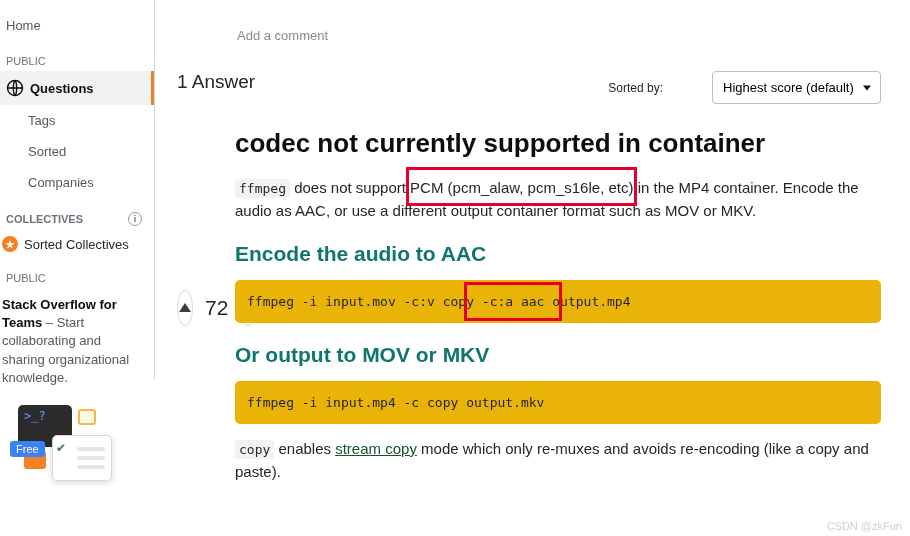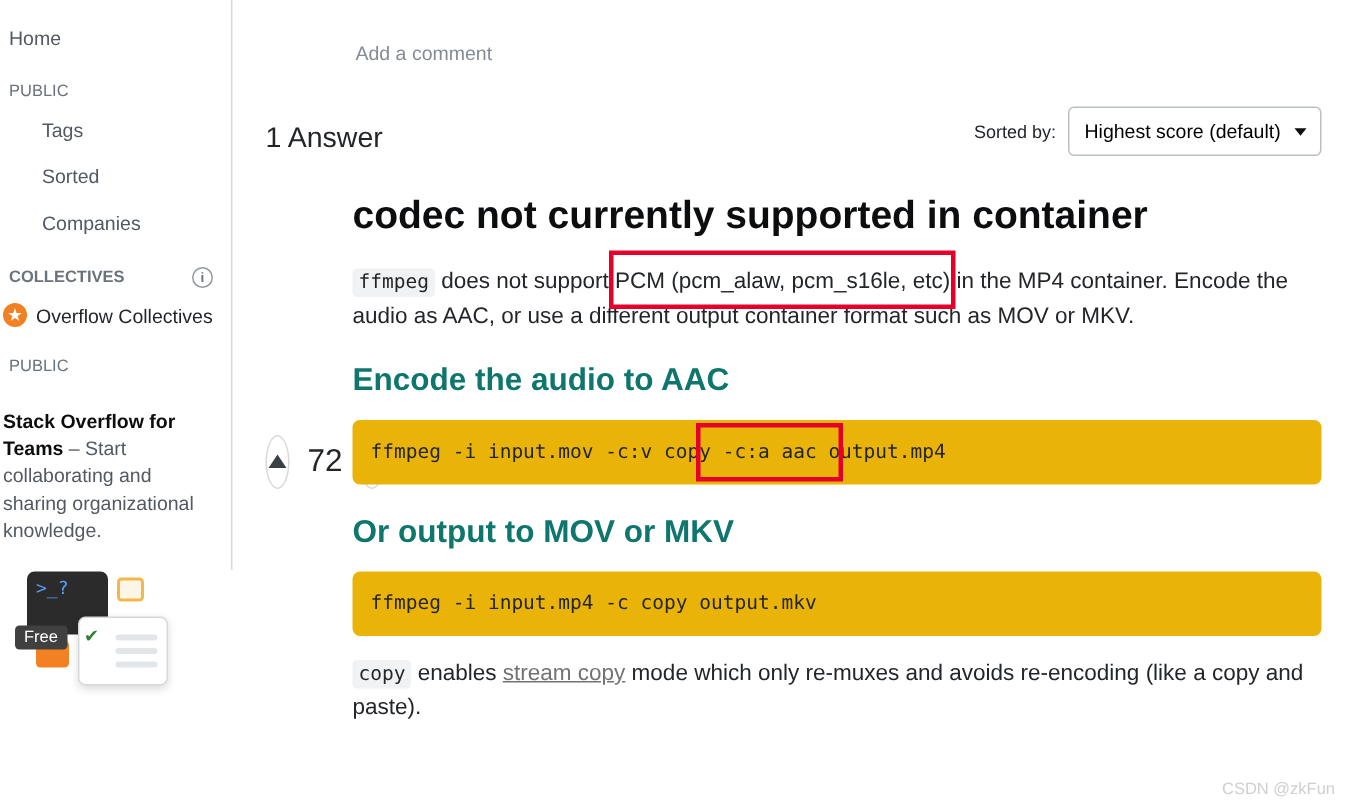--- a/index.html
+++ b/index.html
@@ -5,76 +5,85 @@
 * { box-sizing: border-box; margin: 0; padding: 0; }
 body { font-family: -apple-system, BlinkMacSystemFont, "Segoe UI", Arial, sans-serif; font-size: 13px; color: #232629; background: #fff; width: 910px; height: 536px; overflow: hidden; position: relative; }
 .sidebar { position: absolute; left: 0; top: 0; width: 155px; height: 380px; border-right: 1px solid #d6d9dc; padding-top: 10px; }
 .nav-item { display: flex; align-items: center; padding: 8px 8px 8px 6px; font-size: 13px; color: #525960; cursor: pointer; }
 .nav-item.active { background: #f1f2f3; border-right: 3px solid #f48024; font-weight: 700; color: #0c0d0e; }
 .nav-item.sub { padding-left: 28px; }
 .nav-section { font-size: 11px; color: #6a737c; padding: 14px 0 4px 6px; }
 .nav-section.with-icon { display: flex; align-items: center; justify-content: space-between; padding-right: 12px; font-weight: bold; }
 .collective-row { display: flex; align-items: center; gap: 6px; padding: 6px 0 6px 2px; }
 .collective-badge { width: 16px; height: 16px; border-radius: 50%; background: #f48024; display: inline-flex; align-items: center; justify-content: center; color: #fff; font-size: 10px; font-weight: bold; }
-.teams-box { padding: 0 8px 0 2px; margin-top: 18px; font-size: 13px; line-height: 1.4; }
+.teams-box { padding: 0 8px 0 2px; margin-top: 8px; font-size: 13px; line-height: 1.4; }
 .teams-box b { font-weight: 700; color: #0c0d0e; }
 .teams-box span { color: #525960; }
 .promo { position: relative; margin: 18px 0 0 18px; width: 110px; height: 70px; }
 .promo-card1 { position: absolute; left: 0; top: 0; width: 54px; height: 42px; background: #2b2b2b; border-radius: 5px; color: #fff; font-family: monospace; font-size: 12px; padding: 4px 6px; }
 .promo-card1 span { color: #5aa0ff; }
 .promo-bubble1 { position: absolute; left: 60px; top: 4px; width: 18px; height: 16px; border: 2px solid #f2b84b; border-radius: 3px; background: #fdf5e6; }
 .promo-card2 { position: absolute; left: 34px; top: 30px; width: 60px; height: 46px; background: #fff; border: 1px solid #d6d9dc; border-radius: 5px; box-shadow: 0 2px 6px rgba(0,0,0,.15); padding: 6px; }
 .promo-check { position: absolute; left: 38px; top: 36px; color: #2e7d32; font-size: 12px; }
 .promo-line { height: 4px; background: #e3e6e8; margin: 5px 0 0 18px; border-radius: 2px; }
 .promo-bubble2 { position: absolute; left: 6px; top: 46px; width: 22px; height: 18px; background: #f48024; border-radius: 3px; }
-.free-tag { position: absolute; left: -8px; top: 36px; background: #404040; color: #fff; font-size: 11px; padding: 2px 6px; border-radius: 3px; }
+.free-tag { position: absolute; left: -8px; top: 36px; background: #3b82f6; color: #fff; font-size: 11px; padding: 2px 6px; border-radius: 3px; }
 .main { position: absolute; left: 177px; top: 0; width: 720px; padding-right: 16px; }
 .comment-link { color: #838c95; font-size: 13px; margin-left: 60px; padding-top: 28px; }
-.answers-header { display: flex; align-items: flex-end; justify-content: space-between; margin-top: 28px; }
+.answers-header { display: flex; align-items: flex-start; justify-content: space-between; margin-top: 28px; }
 .answers-title { font-size: 19px; color: #232629; }
 .sort-row { display: flex; align-items: center; gap: 8px; font-size: 12px; }
-.sort-select { border: 1px solid #babfc4; border-radius: 4px; padding: 8px 26px 8px 10px; font-size: 13px; appearance: none; background: #fff; position: relative; }
+.sort-select { border: 1px solid #babfc4; border-radius: 4px; padding: 8px 26px 8px 10px; font-size: 13px; appearance: none; background: #fff; position: relative; margin-left: 41px; }
 .select-wrap { position: relative; }
 .select-wrap:after { content: ""; position: absolute; right: 10px; top: 50%; transform: translateY(-50%); border-left: 4px solid transparent; border-right: 4px solid transparent; border-top: 5px solid #0c0d0e; }
 .select-wrap:before { content: ""; position: absolute; right: 10px; top: 30%; transform: translateY(-50%); border-left: 4px solid transparent; border-right: 4px solid transparent; border-bottom: 5px solid #0c0d0e; }
 .answer { display: flex; margin-top: 24px; gap: 16px; }
 .vote-col { width: 42px; display: flex; flex-direction: row; align-items: center; gap: 12px; }
 .vote-btn { width: 36px; height: 36px; border: 1px solid #d6d9dc; border-radius: 50%; background: #fff; display: flex; align-items: center; justify-content: center; cursor: pointer; }
 .vote-btn svg { width: 14px; height: 14px; }
 .vote-count { font-size: 21px; color: #232629; }
 .side-icon { color: #babfc4; width: 20px; height: 20px; cursor: pointer; }
 .accepted { color: #2e7d32; font-size: 28px; }
 .answer-body { flex: 1; }
 .answer-body h2 { font-size: 26px; font-weight: 700; margin: 0 0 18px 0; color: #0c0d0e; }
 .answer-body h3 { font-size: 21px; font-weight: 700; margin: 20px 0 14px 0; color: #0f766e; }
 .body-text { font-size: 15px; line-height: 1.5; color: #232629; margin-bottom: 4px; }
 .inline-code { font-family: Menlo, Consolas, monospace; background: #f1f2f3; padding: 2px 4px; border-radius: 3px; font-size: 13px; }
 .code-block { background: #eab308; padding: 14px 12px; font-family: Menlo, Consolas, monospace; font-size: 13px; border-radius: 5px; margin: 8px 0 4px 0; position: relative; }
-.link { color: #737373; text-decoration: underline; }
+.link { color: #14532d; text-decoration: underline; }
 .red-box1 { position: absolute; border: 3px solid #e4002b; }
-.watermark { position: absolute; right: 20px; bottom: 4px; color: #cfcfcf; font-size: 11px; text-align: right; }
+.watermark { position: absolute; right: 8px; bottom: 4px; color: #cfcfcf; font-size: 11px; text-align: right; }
 .info-icon { width: 14px; height: 14px; border: 1px solid #9199a1; border-radius: 50%; display: inline-flex; align-items: center; justify-content: center; font-size: 9px; color: #6a737c; cursor: pointer; }
 .globe { width: 18px; height: 18px; display: inline-block; margin-right: 6px; }
 </style>
 </head>
 <body>
 
 <div class="sidebar">
   <div class="nav-item">Home</div>
   <div class="nav-section">PUBLIC</div>
+  <div class="nav-item active">
+    <span class="globe">
+      <svg viewBox="0 0 18 18" fill="none" stroke="#0c0d0e" stroke-width="1.4">
+          <circle cx="9" cy="9" r="7.5"></circle>
+          <path d="M1.5 9h15M9 1.5c2.2 2.2 2.2 12.8 0 15M9 1.5c-2.2 2.2-2.2 12.8 0 15"></path>
+        </svg>
+    </span>
+    <span>Questions</span>
+  </div>
   <div class="nav-item sub">Tags</div>
   <div class="nav-item sub">Sorted</div>
   <div class="nav-item sub">Companies</div>
   <div class="nav-section with-icon">
     <span>COLLECTIVES</span>
     <span class="info-icon">i</span>
   </div>
   <div class="collective-row">
     <span class="collective-badge">★</span>
-    <span>Overflow Collectives</span>
+    <span>Sorted Collectives</span>
   </div>
   <div class="nav-section">PUBLIC</div>
   <div class="teams-box">
     <b>Stack Overflow for Teams</b><span> – Start collaborating and sharing organizational knowledge.</span>
   </div>
   <div class="promo">
     <div class="promo-card1"><span>&gt;_</span><span style="color:#5aa0ff">?</span></div>
     <div class="promo-bubble1"></div>
     <div class="promo-card2">
       <div class="promo-line"></div>

